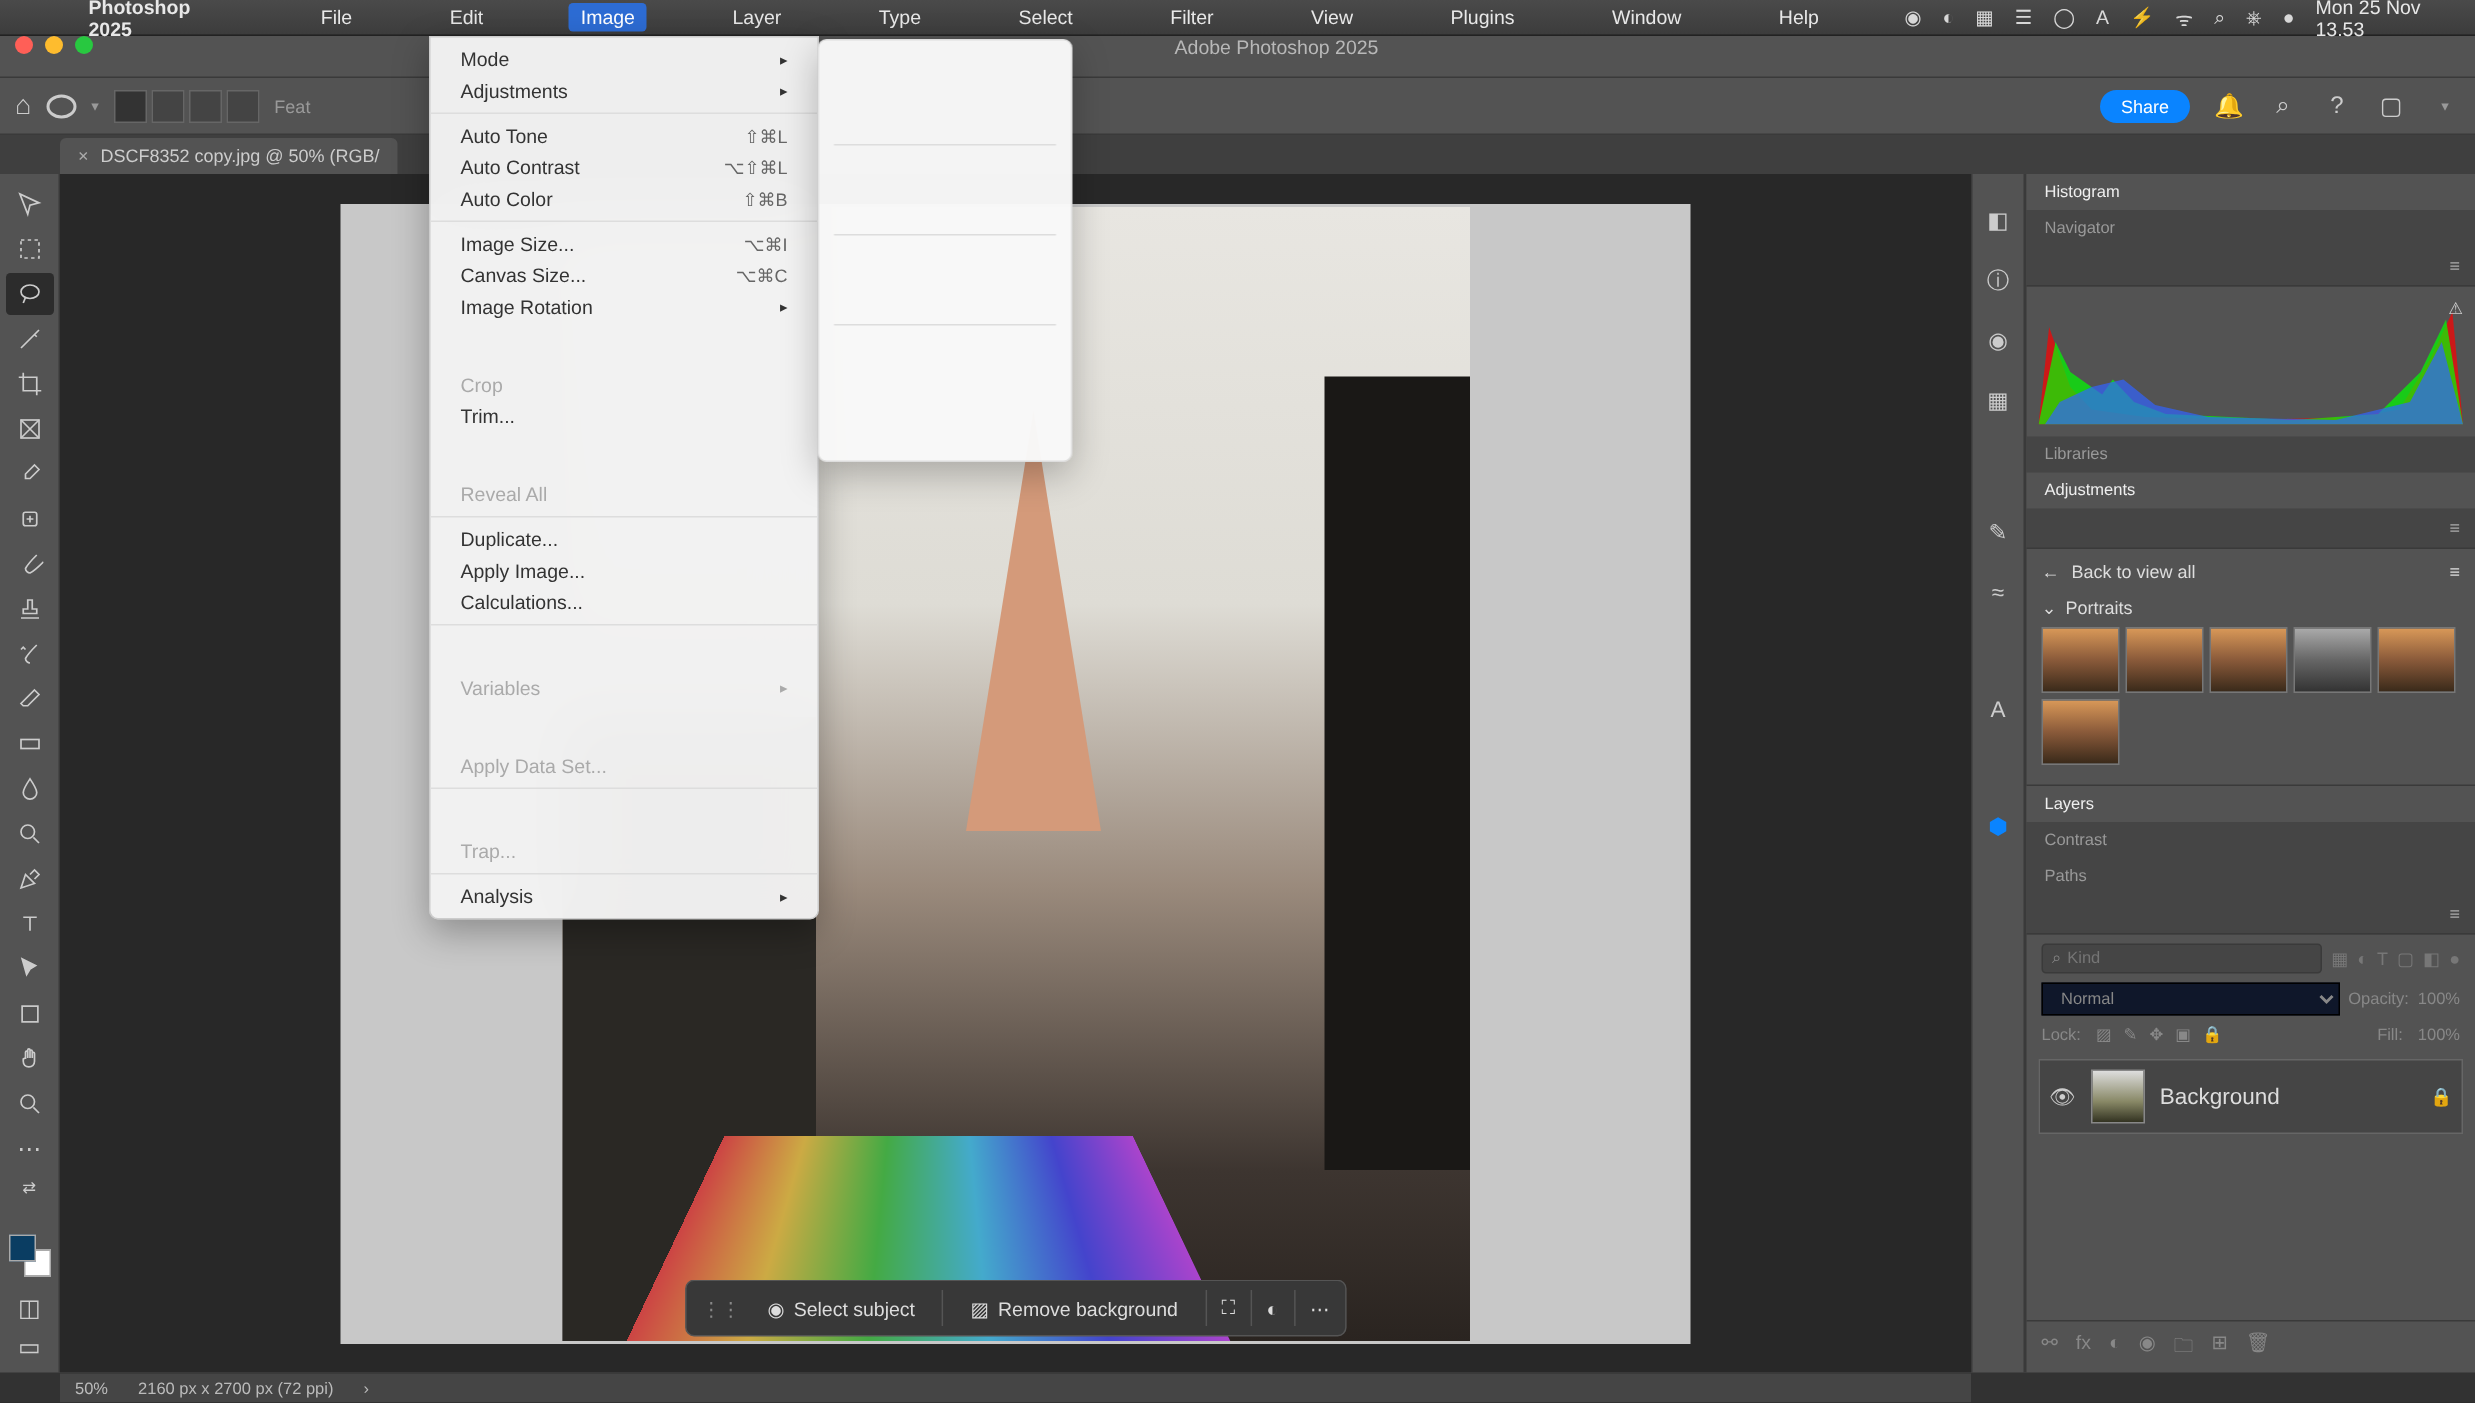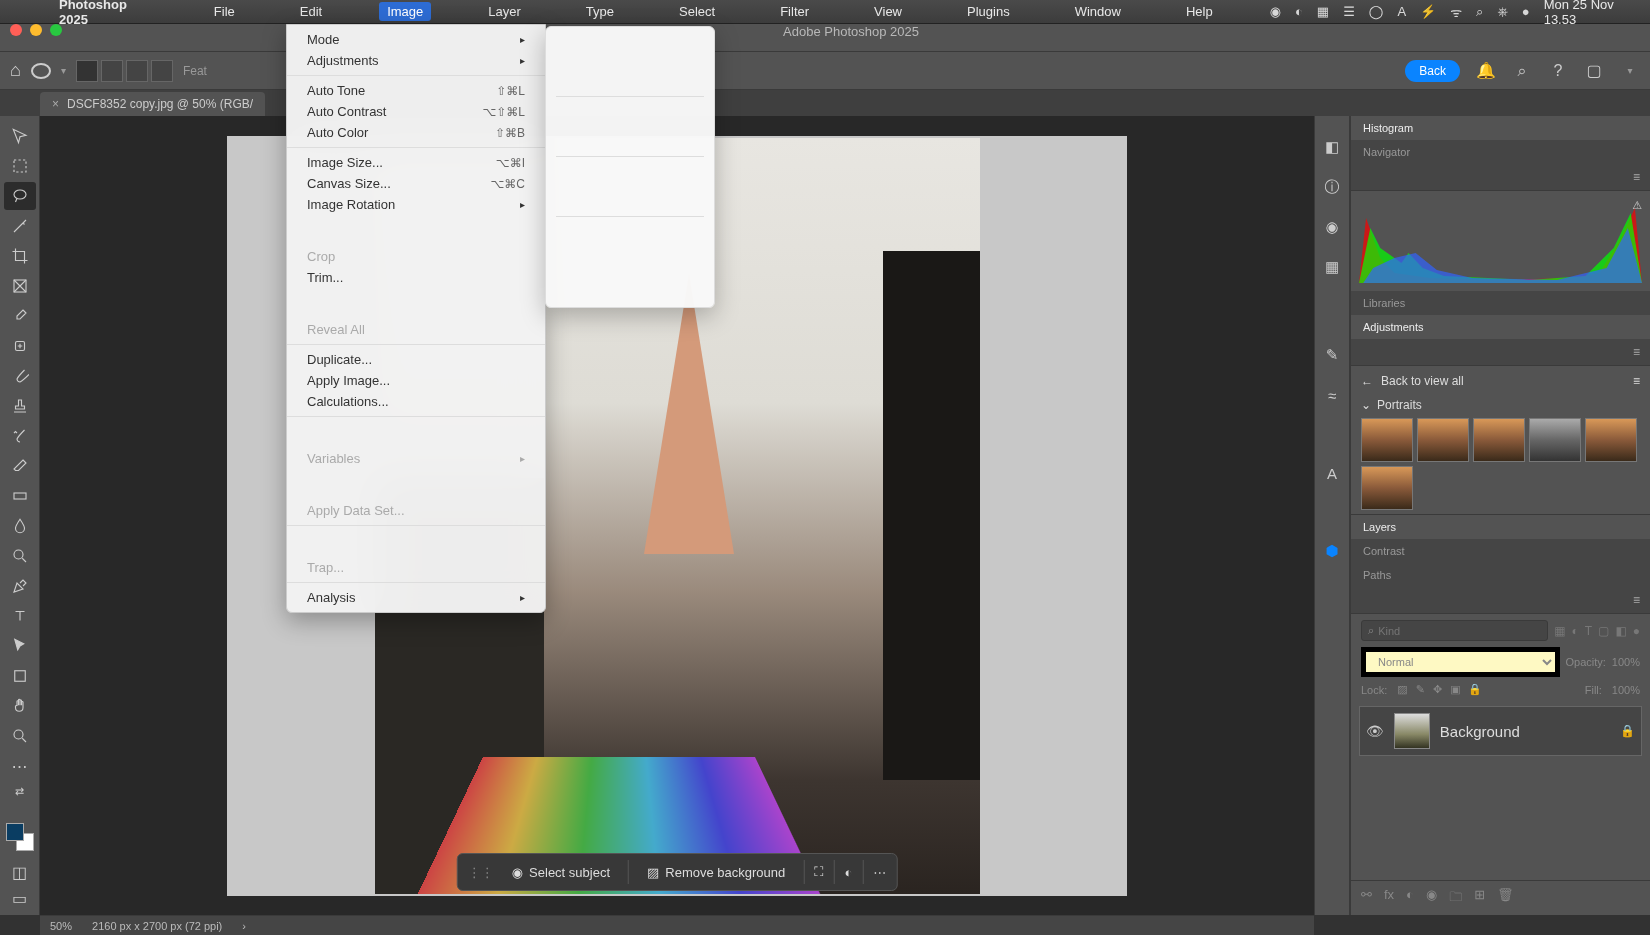--- a/index.html
+++ b/index.html
@@ -91,21 +91,21 @@
     .preset-thumbs { display: flex; flex-wrap: wrap; gap: 4px; }
     .preset-thumb { width: 52px; height: 44px; background: linear-gradient(180deg, #d89858 0%, #8a5a3a 50%, #3a2a1a 100%); border: 1px solid #777; cursor: pointer; }
     .preset-thumb.bw { background: linear-gradient(180deg, #aaa 0%, #666 50%, #333 100%); }
     
     .layers-panel { border-top: 1px solid #3a3a3a; }
     .layers-controls { padding: 6px 10px; display: flex; flex-direction: column; gap: 6px; }
     .layers-row { display: flex; align-items: center; gap: 6px; font-size: 11px; color: #888; }
     .layers-search { flex: 1; display: flex; align-items: center; gap: 4px; background: #454545; border: 1px solid #3a3a3a; padding: 3px 6px; border-radius: 3px; }
     .layers-search input { background: transparent; border: none; color: #888; font-size: 11px; width: 40px; outline: none; }
     .filter-icon { color: #777; font-size: 12px; }
-    .blend-select { background: #fef9c3; border: 5px solid #000000; color: #888; padding: 3px 8px; font-size: 11px; flex: 1; }
+    .blend-select { background: #0f172a; border: 1px solid #000000; color: #888; padding: 3px 8px; font-size: 11px; flex: 1; }
     .opacity-label { color: #888; }
     .opacity-val { color: #888; }
     .lock-row { display: flex; align-items: center; gap: 10px; font-size: 11px; color: #888; }
     .lock-icons { display: flex; gap: 8px; }
     .layer-list { padding: 4px 8px; }
     .layer-item { display: flex; align-items: center; gap: 10px; padding: 6px; background: #454545; border: 1px solid #666; }
     .layer-vis { font-size: 14px; color: #ccc; }
     .layer-thumb { width: 36px; height: 36px; background: linear-gradient(180deg, #ddd 0%, #886 60%, #332 100%); border: 1px solid #888; }
     .layer-name { font-size: 15px; color: #ddd; flex: 1; }
     .layer-lock { color: #aaa; font-size: 12px; }
@@ -176,21 +176,21 @@
   <div class="sel-preview"></div>
   <span class="caret">▾</span>
   <div class="sel-mode">
     <div class="mode-box" style="background:#333"></div>
     <div class="mode-box"></div>
     <div class="mode-box"></div>
     <div class="mode-box"></div>
   </div>
   <span class="opt-label">Feat</span>
   <div class="options-right">
-    <div class="share-btn">Back</div>
+    <div class="share-btn">Share</div>
     <span class="top-icon">🔔</span>
     <span class="top-icon">⌕</span>
     <span class="top-icon">?</span>
     <span class="top-icon">▢</span>
     <span class="top-icon caret">▾</span>
   </div>
 </div>
 
 <div class="doc-tabs">
   <div class="doc-tab">

